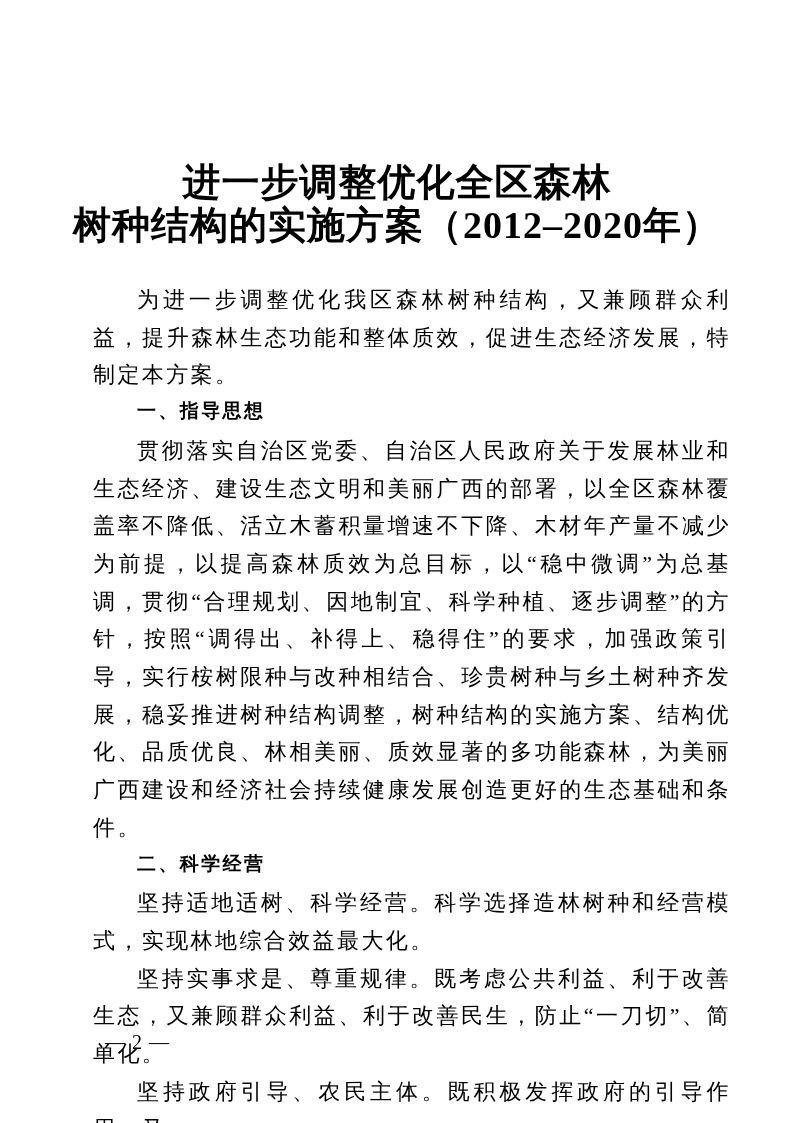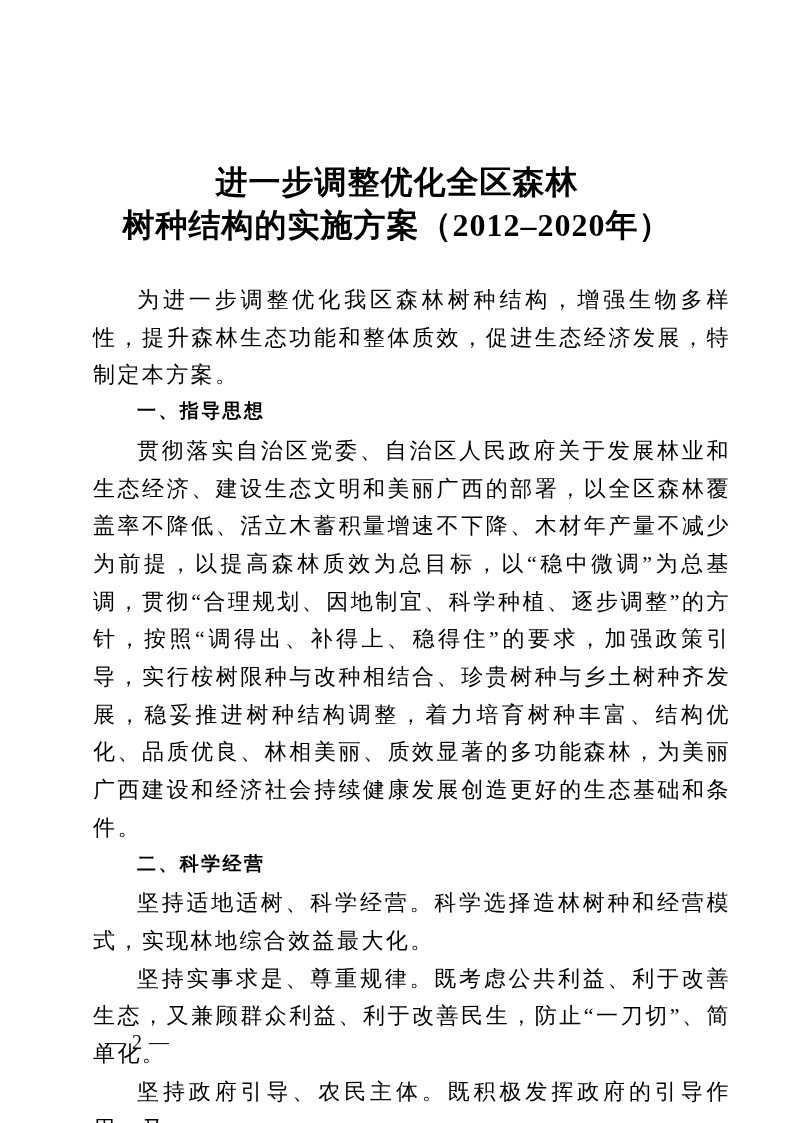--- a/index.html
+++ b/index.html
@@ -17,21 +17,21 @@
     font-family: "Liberation Serif", "DejaVu Serif", serif;
   }
   .doc-title {
     position: absolute;
     top: 161px;
     left: 0;
     right: 0;
     text-align: center;
     font-family: "Liberation Serif", "DejaVu Serif", serif;
     font-weight: bold;
-    font-size: 32px;
+    font-size: 38px;
     line-height: 43px;
     letter-spacing: 1px;
     color: #000000;
   }
   .doc-body {
     position: absolute;
     top: 281px;
     left: 93px;
     width: 638px;
     font-size: 22px;
@@ -69,23 +69,23 @@
 <body>
 
 <div class="page">
 
   <header class="doc-title">
     <div>进一步调整优化全区森林</div>
     <div>树种结构的实施方案（2012–2020年）</div>
   </header>
 
   <main class="doc-body">
-    <p class="para">为进一步调整优化我区森林树种结构，增强生物多样性，提升森林生态功能和整体质效，促进生态经济发展，特制定本方案。</p>
+    <p class="para">为进一步调整优化我区森林树种结构，又兼顾群众利益，提升森林生态功能和整体质效，促进生态经济发展，特制定本方案。</p>
     <h2 class="section">一、指导思想</h2>
-    <p class="para">贯彻落实自治区党委、自治区人民政府关于发展林业和生态经济、建设生态文明和美丽广西的部署，以全区森林覆盖率不降低、活立木蓄积量增速不下降、木材年产量不减少为前提，以提高森林质效为总目标，以“稳中微调”为总基调，贯彻“合理规划、因地制宜、科学种植、逐步调整”的方针，按照“调得出、补得上、稳得住”的要求，加强政策引导，实行桉树限种与改种相结合、珍贵树种与乡土树种齐发展，稳妥推进树种结构调整，着力培育树种丰富、结构优化、品质优良、林相美丽、质效显著的多功能森林，为美丽广西建设和经济社会持续健康发展创造更好的生态基础和条件。</p>
+    <p class="para">贯彻落实自治区党委、自治区人民政府关于发展林业和生态经济、建设生态文明和美丽广西的部署，以全区森林覆盖率不降低、活立木蓄积量增速不下降、木材年产量不减少为前提，以提高森林质效为总目标，以“稳中微调”为总基调，贯彻“合理规划、因地制宜、科学种植、逐步调整”的方针，按照“调得出、补得上、稳得住”的要求，加强政策引导，实行桉树限种与改种相结合、珍贵树种与乡土树种齐发展，稳妥推进树种结构调整，树种结构的实施方案、结构优化、品质优良、林相美丽、质效显著的多功能森林，为美丽广西建设和经济社会持续健康发展创造更好的生态基础和条件。</p>
     <h2 class="section">二、科学经营</h2>
     <p class="para">坚持适地适树、科学经营。科学选择造林树种和经营模式，实现林地综合效益最大化。</p>
     <p class="para">坚持实事求是、尊重规律。既考虑公共利益、利于改善生态，又兼顾群众利益、利于改善民生，防止“一刀切”、简单化。</p>
     <p class="para">坚持政府引导、农民主体。既积极发挥政府的引导作用，又</p>
   </main>
 
   <footer class="page-number">— 2 —</footer>
 
 </div>
 

